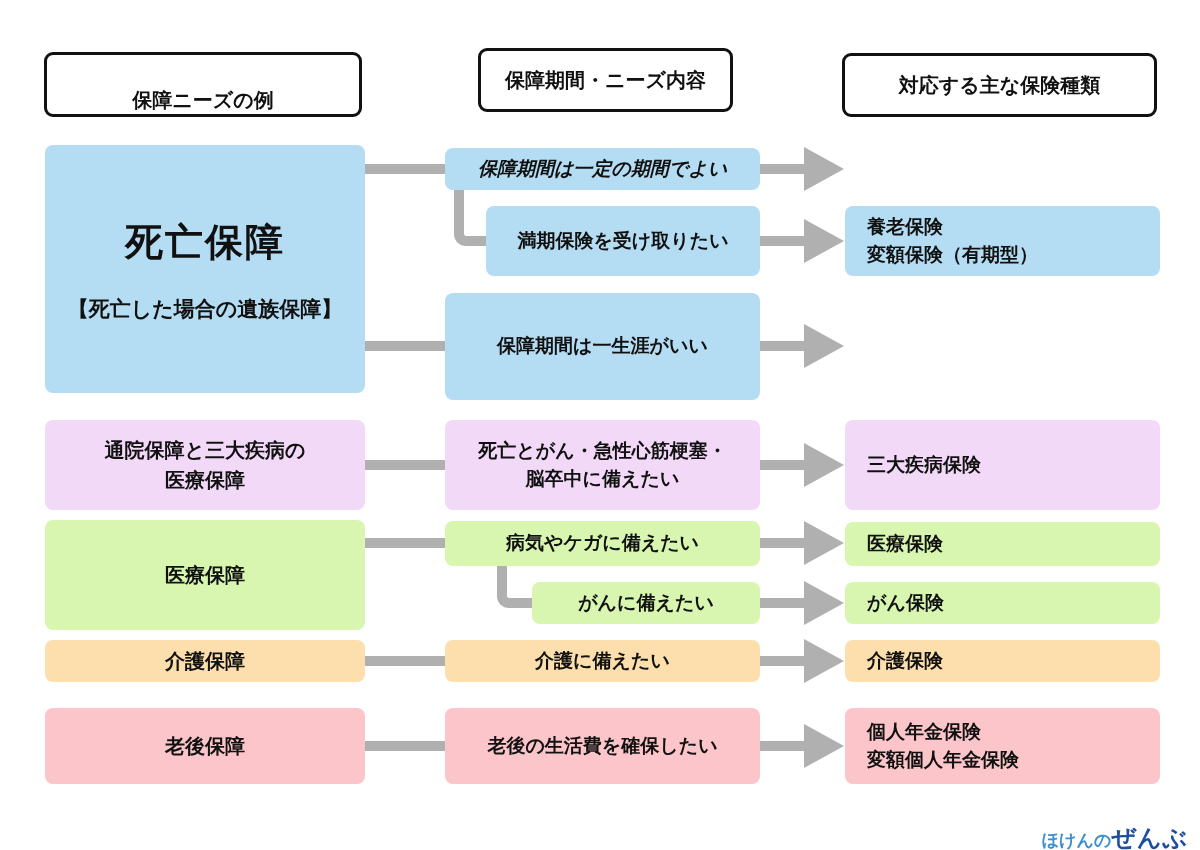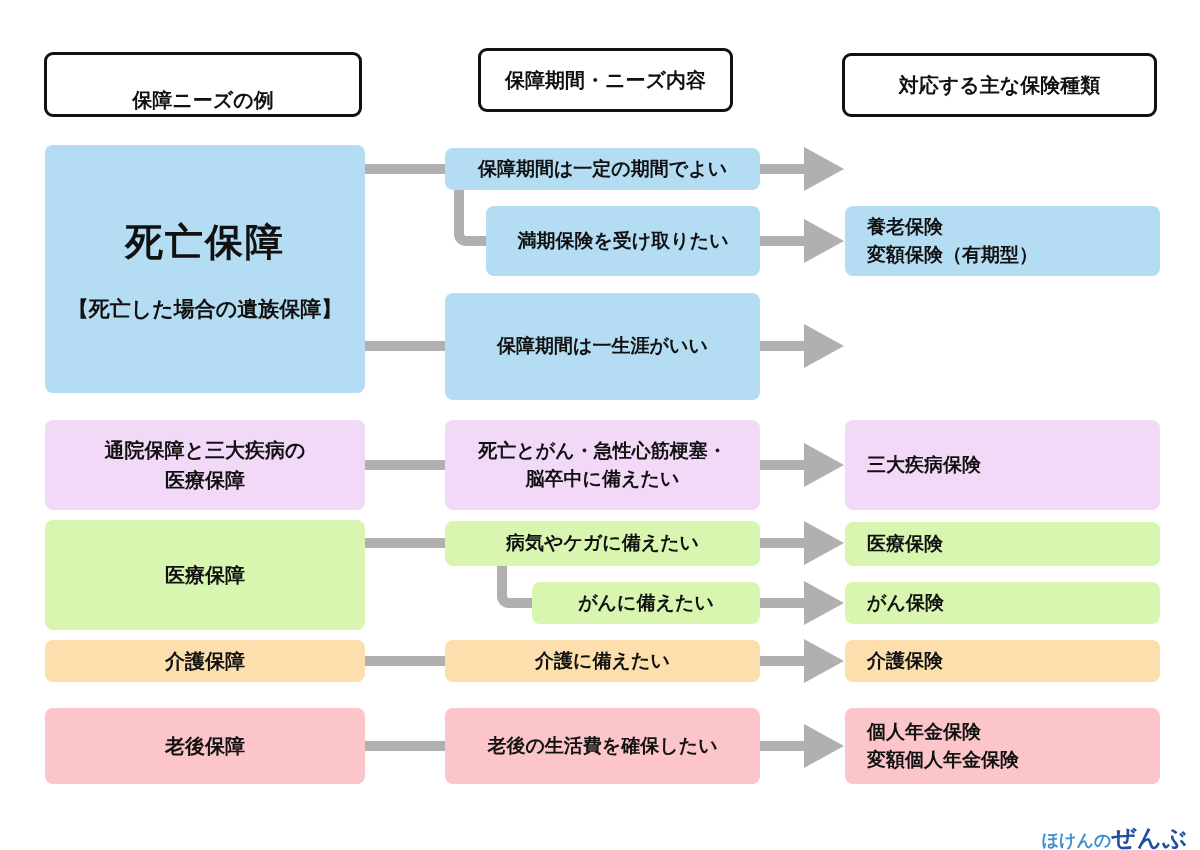--- a/index.html
+++ b/index.html
@@ -78,21 +78,21 @@
   </div>
   <div class="arrow" style="left:758px;top:324px;">
     <div class="shaft"></div>
     <div class="head"></div>
   </div>
 
   <div class="box blue" style="left:45px;top:145px;width:320px;height:248px;">
     <div class="big-title">死亡保障</div>
     <div class="big-sub">【死亡した場合の遺族保障】</div>
   </div>
-  <div class="box blue" style="left:445px;top:148px;width:315px;height:42px;">
+  <div class="box blue" style="left:445px;top:148px;width:315px;height:42px;font-style:italic;">
     <span>保障期間は一定の期間でよい</span>
   </div>
   <div class="box blue" style="left:486px;top:206px;width:274px;height:70px;">
     <span>満期保険を受け取りたい</span>
   </div>
   <div class="box blue" style="left:445px;top:293px;width:315px;height:107px;">
     <span>保障期間は一生涯がいい</span>
   </div>
   <div class="box blue la" style="left:845px;top:206px;width:315px;height:70px;">
     <div>養老保険</div>

